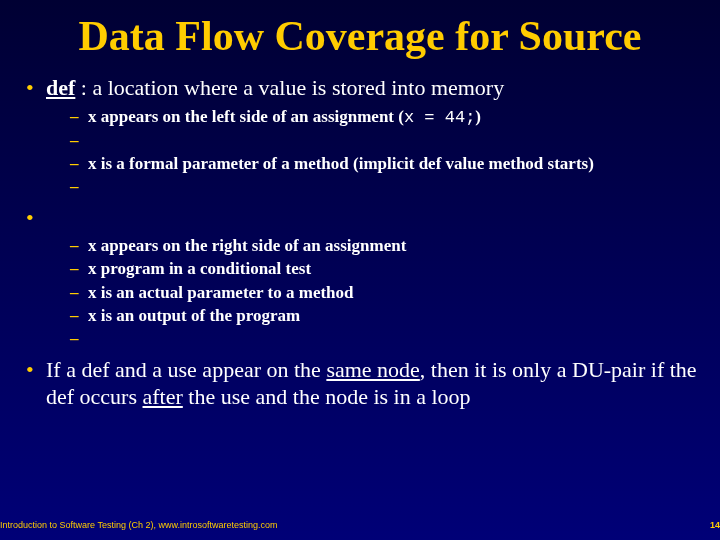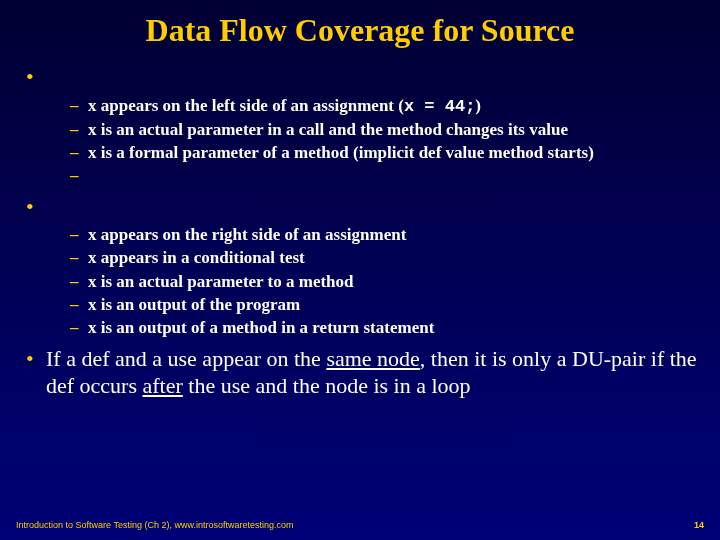--- a/index.html
+++ b/index.html
@@ -11,21 +11,21 @@
   }
   .slide {
     width: 720px;
     height: 540px;
     padding: 12px 20px 0 20px;
     position: relative;
   }
   .title {
     text-align: center;
     color: #ffcc00;
-    font-size: 32px;
+    font-size: 42px;
     font-weight: bold;
     margin-bottom: 14px;
     font-family: "Times New Roman", Times, serif;
   }
   ul.top {
     list-style: none;
     color: #ffffff;
     padding-left: 6px;
   }
   ul.top > li {
@@ -61,60 +61,62 @@
     line-height: 1.3;
     margin-bottom: 1px;
   }
   ul.sub .dash {
     color: #ffcc00;
     width: 18px;
     flex-shrink: 0;
   }
   .code-frag {
     font-family: "Courier New", Courier, monospace;
-    font-weight: bold;
+    font-weight: normal;
   }
   .u { text-decoration: underline; }
   .footer {
     position: absolute;
     bottom: 10px;
     left: 0;
     width: 720px;
     display: flex;
     align-items: baseline;
     color: #ffcc00;
     font-family: Arial, Helvetica, sans-serif;
     font-size: 9px;
-    padding: 0 16px;
+    padding: 0 0;
   }
   .footer .left { flex: 1; text-align: left; }
   .footer .center { flex: 1; text-align: center; }
   .footer .right { flex: 0 0 40px; text-align: right; font-weight: bold; }
 </style>
 </head>
 <body>
 
 <div class="slide">
 
   <div class="title">Data Flow Coverage for Source</div>
 
   <ul class="top">
 
     <li>
       <div class="bullet-row">
         <span class="dot">•</span>
+        <span>
+          <span class="def-term">def</span><span> : a location where a value is stored into memory</span>
+        </span>
       </div>
       <ul class="sub">
         <li>
             <span class="dash">–</span>
             <span><span>x appears on the left side of an assignment (</span><span class="code-frag">x = 44;</span><span>)</span></span>
           </li>
         <li>
             <span class="dash">–</span>
-            <span>x is an actual parameter in a call and the method changes its value</span>
           </li>
         <li>
             <span class="dash">–</span>
             <span>x is a formal parameter of a method (implicit def value method starts)</span>
           </li>
         <li>
             <span class="dash">–</span>
           </li>
       </ul>
     </li>
@@ -123,33 +125,32 @@
       <div class="bullet-row">
         <span class="dot">•</span>
       </div>
       <ul class="sub">
         <li>
             <span class="dash">–</span>
             <span>x appears on the right side of an assignment</span>
           </li>
         <li>
             <span class="dash">–</span>
-            <span>x appears in a conditional test</span>
+            <span>x program in a conditional test</span>
           </li>
         <li>
             <span class="dash">–</span>
             <span>x is an actual parameter to a method</span>
           </li>
         <li>
             <span class="dash">–</span>
             <span>x is an output of the program</span>
           </li>
         <li>
             <span class="dash">–</span>
-            <span>x is an output of a method in a return statement</span>
           </li>
       </ul>
     </li>
 
     <li>
       <div class="bullet-row">
         <span class="dot">•</span>
         <span style="font-weight:normal;">
           <span>If a def and a use appear on the </span><span class="u">same node</span><span>, then it is only a DU-pair if the def occurs </span><span class="u">after</span><span> the use and the node is in a loop</span>
         </span>

